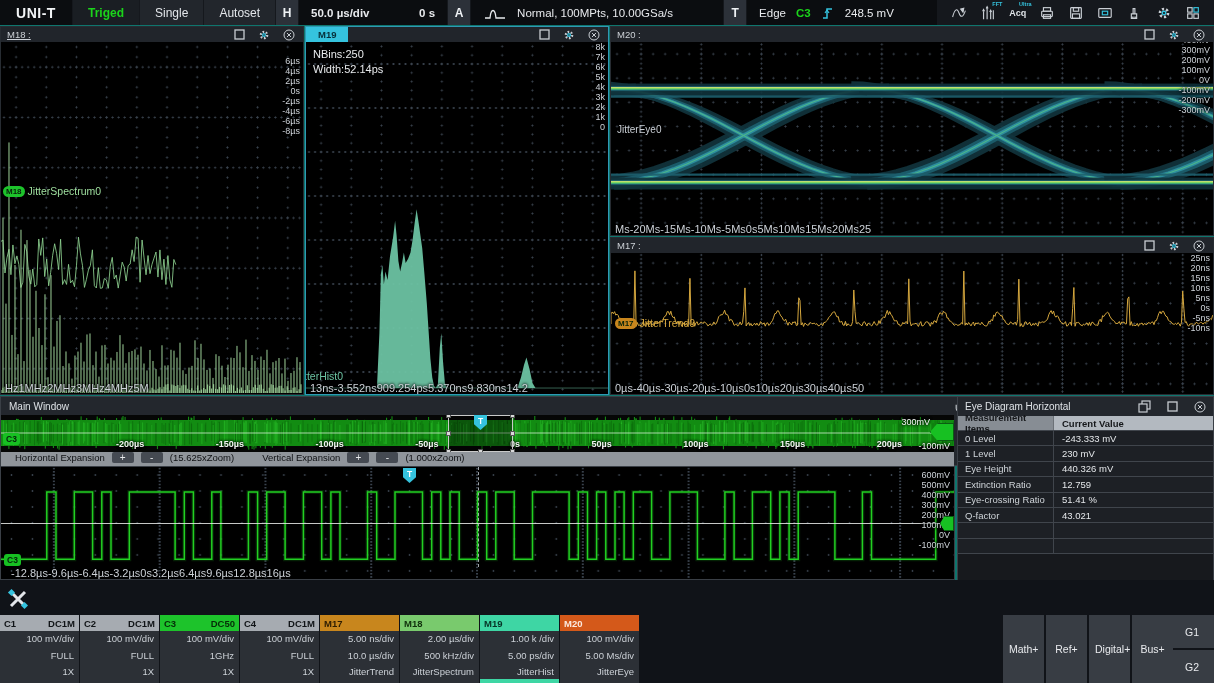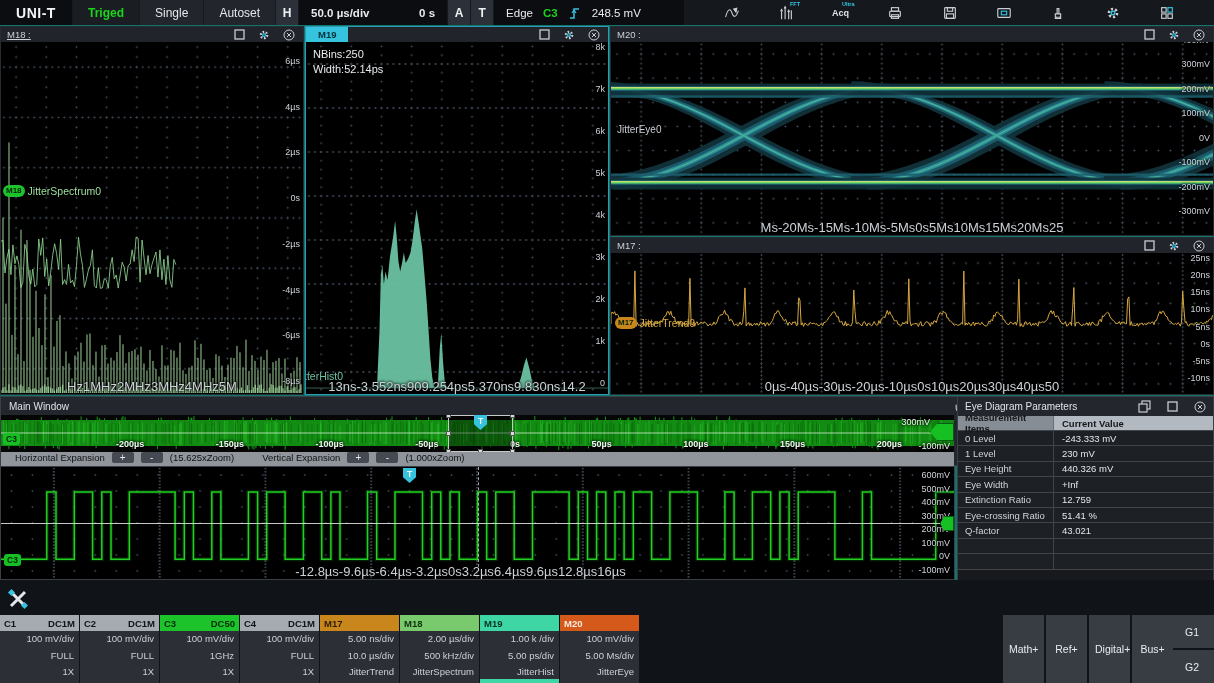--- a/index.html
+++ b/index.html
@@ -32,24 +32,24 @@
   .phead{height:15px;background:#21252b;display:flex;align-items:center;font-size:9.5px;color:#ccd1d6;padding-left:6px;}
   .ptab{height:15px;background:#35c3de;color:#06303a;font-weight:bold;padding:0 12px;display:flex;align-items:center;font-size:9.5px;}
   .picons{margin-left:auto;display:flex;align-items:center;gap:13px;padding-right:8px;}
   .picons svg{display:block;cursor:pointer;}
   .plot{position:absolute;left:0;top:15px;right:0;bottom:0;background:#000;overflow:hidden;
     background-image:
       radial-gradient(circle,#39424d 0.8px,transparent 1.2px),
       radial-gradient(circle,#39424d 0.8px,transparent 1.2px);
     background-size:calc(100%/(var(--cols)*5)) calc(100%/var(--rows)),calc(100%/var(--cols)) calc(100%/(var(--rows)*5));}
   .wave{position:absolute;inset:0;width:100%;height:100%;}
-  .yticks{position:absolute;right:3px;display:flex;flex-direction:column;justify-content:space-between;align-items:flex-end;font-size:9px;color:#cdd2d8;pointer-events:none;}
-  .xticks{position:absolute;left:4px;right:4px;bottom:0;display:flex;justify-content:center;font-size:13px;color:#cdd2d8;pointer-events:none;}
+  .yticks{position:absolute;right:3px;display:flex;flex-direction:column;justify-content:flex-start;align-items:flex-end;font-size:9px;color:#cdd2d8;pointer-events:none;}
+  .xticks{position:absolute;left:4px;right:4px;bottom:0;display:flex;justify-content:flex-start;font-size:11px;color:#cdd2d8;pointer-events:none;}
   .tick{white-space:nowrap;text-shadow:0 0 3px #000,0 0 3px #000;}
-  .trace-label{position:absolute;display:flex;gap:3px;font-size:10.5px;pointer-events:none;}
+  .trace-label{position:absolute;display:flex;align-items:center;gap:3px;font-size:10.5px;pointer-events:none;}
   .badge{display:inline-block;background:var(--bb,#1dc32b);color:#06230a;font-size:8px;font-weight:bold;border-radius:6px;padding:1px 3px;}
   .info-block{position:absolute;left:7px;top:5px;font-size:11px;color:#e8eaec;line-height:15px;pointer-events:none;}
 
   
   #mainwin{position:absolute;left:0;top:396px;width:1056px;height:70px;background:#23272d;border:1px solid #3a3f46;}
   .mw-head{height:18px;display:flex;align-items:center;padding:0 8px;font-size:10px;color:#dde1e5;}
   .mw-icons{margin-left:auto;display:flex;gap:15px;align-items:center;}
   .mw-icons svg{display:block;cursor:pointer;}
   .strip{position:absolute;left:0;top:18px;width:953px;height:37px;background:#050605;overflow:hidden;}
   .strip-ticks{position:absolute;left:115px;right:52px;bottom:3px;display:flex;justify-content:space-between;font-size:9px;color:#f2f4f2;font-weight:bold;}
@@ -101,20 +101,26 @@
     <div class="tb-logo">UNI-T</div>
     <button class="tb-btn trig">Triged</button>
     <button class="tb-btn">Single</button>
     <button class="tb-btn">Autoset</button>
     <div class="tb-key">H</div>
     <div class="tb-field hf">
       <span>50.0 µs/div</span>
       <span>0 s</span>
     </div>
     <div class="tb-key">A</div>
+    <div class="tb-field af">
+      <svg width="24" height="16" viewBox="0 0 24 16">
+          <path d="M2 13h5c1-10 5-10 6 0h9" stroke="#e8eaed" fill="none" stroke-width="1.3"></path>
+        </svg>
+      <span>Normal,  100MPts,  10.00GSa/s</span>
+    </div>
     <div class="tb-key">T</div>
     <div class="tb-field tf">
       <span>Edge</span>
       <span class="c3g">C3</span>
       <svg width="14" height="16" viewBox="0 0 14 16">
           <path d="M2 13h4V4h5" stroke="#35c3de" fill="none" stroke-width="1.5"></path>
           <path d="M4 8l2-3 2 3" stroke="#35c3de" fill="none" stroke-width="1.2"></path>
         </svg>
       <span>248.5 mV</span>
     </div>
@@ -1514,21 +1520,21 @@
         <span class="tick">9.6µs</span>
         <span class="tick">12.8µs</span>
         <span class="tick">16µs</span>
       </div>
     <span class="chbadge" style="left:3px;bottom:13px;">C3</span>
     <div class="pent" style="top:49px;width:14px;height:15px;"></div>
   </section>
 
   <section id="eyep">
     <div class="ep-head">
-      <span>Eye Diagram Parameters</span>
+      <span>Eye Diagram Horizontal</span>
       <span class="ep-icons">
         <svg width="13" height="13" viewBox="0 0 13 13">
             <rect x="4" y="1" width="8" height="8" fill="none" stroke="#c8cdd2" stroke-width="1.2"></rect>
             <rect x="1" y="4" width="8" height="8" fill="#23272d" stroke="#c8cdd2" stroke-width="1.2"></rect>
           </svg>
         <svg width="11" height="11" viewBox="0 0 11 11">
             <rect x="1" y="1" width="9" height="9" fill="none" stroke="#c8cdd2" stroke-width="1.3"></rect>
           </svg>
         <svg width="12" height="12" viewBox="0 0 12 12">
             <circle cx="6" cy="6" r="5" fill="none" stroke="#c8cdd2"></circle>
@@ -1551,24 +1557,20 @@
           <span class="ci">1 Level</span>
           <span class="cv">230 mV</span>
         </div>
 
 
         <div class="ep-row">
           <span class="ci">Eye Height</span>
           <span class="cv">440.326 mV</span>
         </div>
 
-        <div class="ep-row">
-          <span class="ci">Eye Width</span>
-          <span class="cv">+Inf</span>
-        </div>
 
         <div class="ep-row">
           <span class="ci">Extinction Ratio</span>
           <span class="cv">12.759</span>
         </div>
 
         <div class="ep-row">
           <span class="ci">Eye-crossing Ratio</span>
           <span class="cv">51.41 %</span>
         </div>

